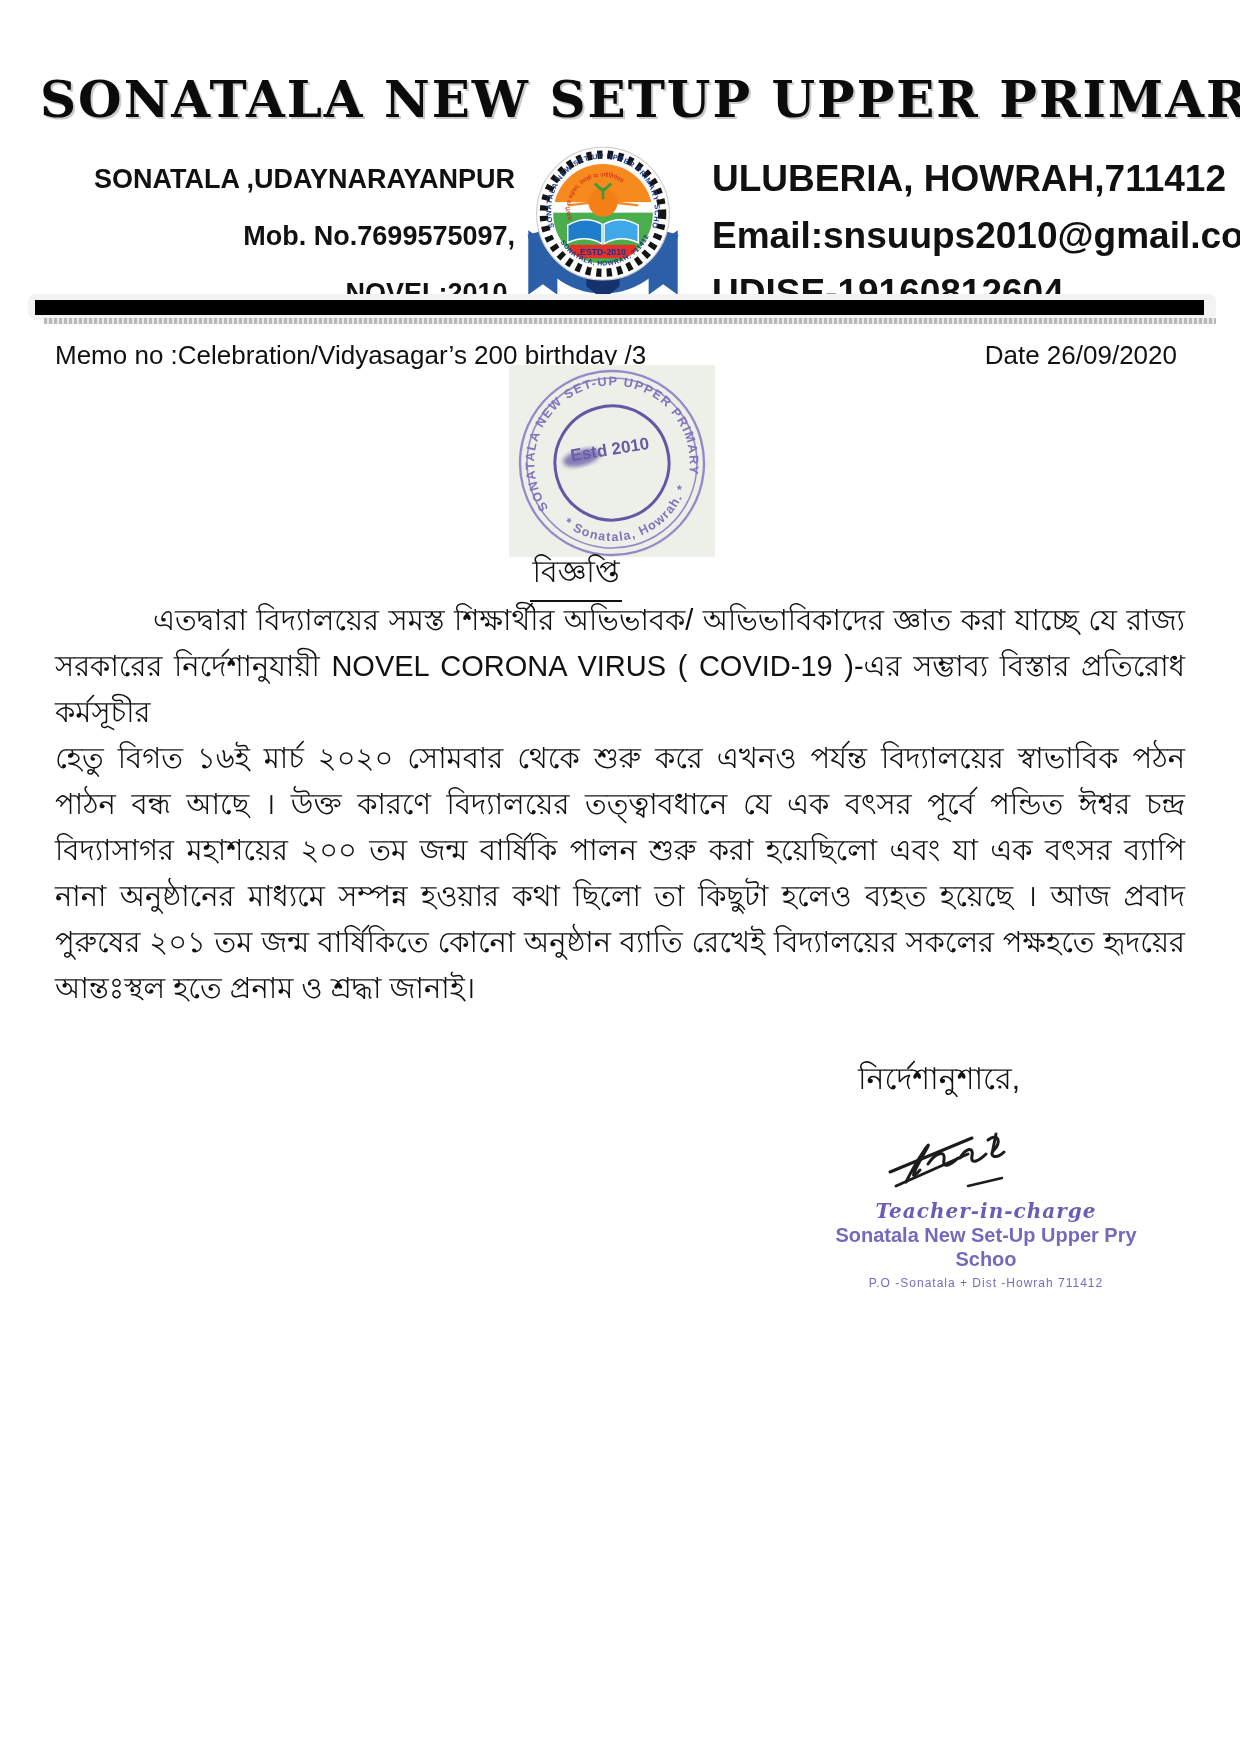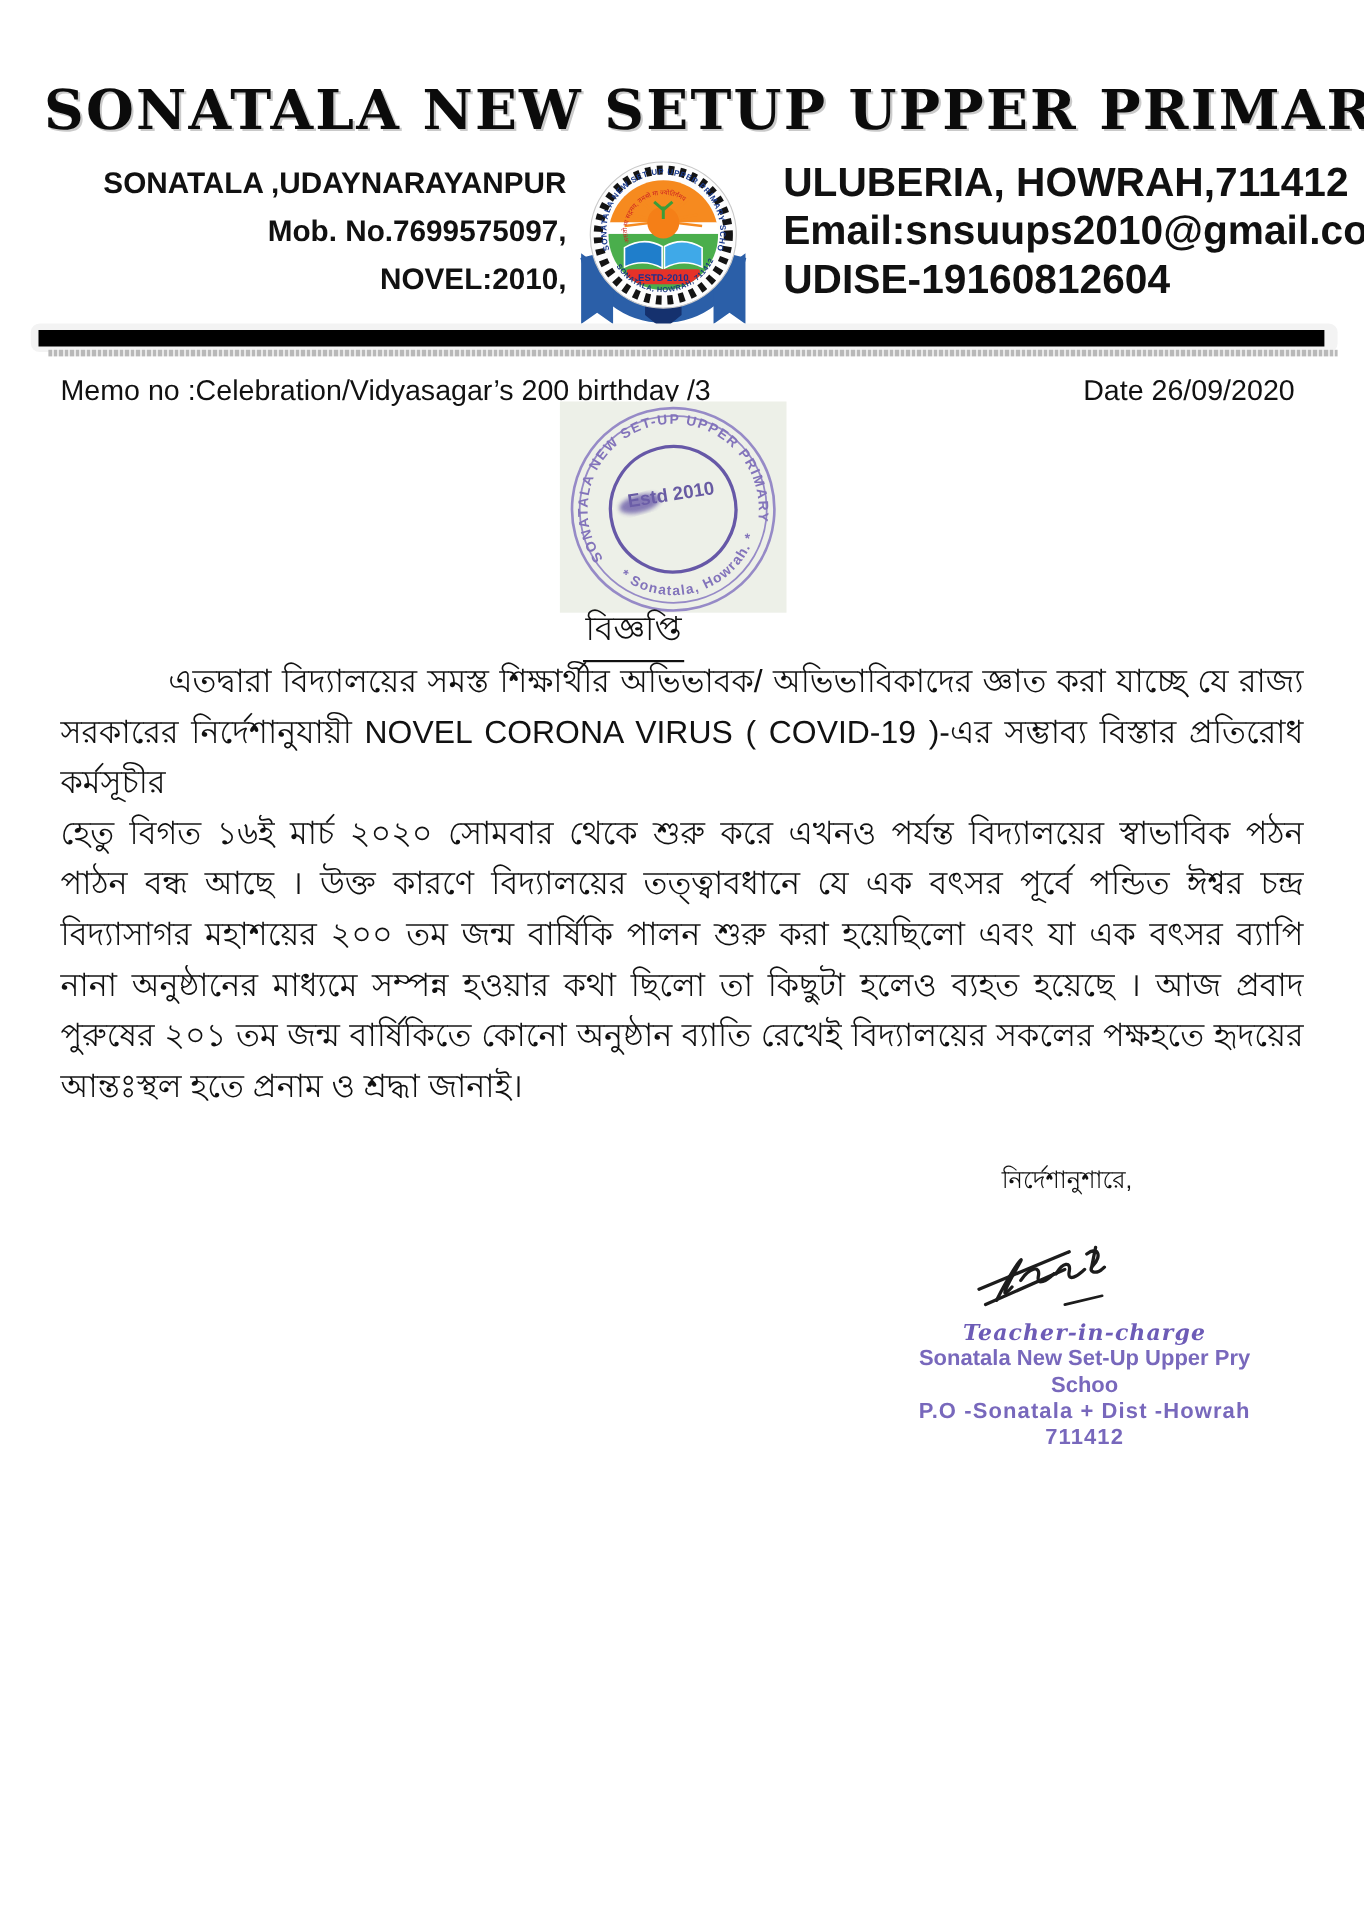--- a/index.html
+++ b/index.html
@@ -6,21 +6,21 @@
   .page{position:relative;width:1240px;height:1754px;background:#ffffff;overflow:hidden;
         font-family:"Liberation Sans","DejaVu Sans",sans-serif;color:#111;}
   
   .school-title{position:absolute;top:70px;left:40px;width:1090px;text-align:center;
         font-family:"DejaVu Serif",serif;font-weight:bold;font-size:50px;letter-spacing:2px;
         color:#0b0b0b;text-shadow:2px 2px 0 rgba(80,80,80,.30);white-space:nowrap;}
   .contact-left{position:absolute;top:144px;left:55px;width:460px;text-align:right;
         font-weight:bold;font-size:27px;line-height:44px;}
   .contact-right{position:absolute;top:144px;left:712px;width:480px;text-align:left;
         font-weight:bold;font-size:37px;line-height:44px;}
-  .contact-line{white-space:nowrap;}
+  .contact-line{white-space:nowrap;margin-top:13px;}
   .logo-wrap{position:absolute;left:520px;top:143px;width:166px;height:158px;}
   
   .divider{position:absolute;top:294px;left:28px;width:1188px;height:32px;}
   .divider-plate{position:absolute;left:0;top:0;right:0;height:26px;background:#f3f3f3;
         border-radius:8px;}
   .divider-bar{position:absolute;left:7px;right:12px;top:6px;height:15px;background:#000;}
   .divider-dots{position:absolute;left:16px;right:0;top:24px;height:6px;
         background:repeating-linear-gradient(90deg,#b9b9b9 0 3px,#e9e9e9 3px 5px);}
   
   .memo-row{position:absolute;top:340px;left:55px;width:1122px;display:flex;
@@ -32,28 +32,28 @@
   .notice-heading{position:absolute;top:548px;left:0;width:1152px;text-align:center;
         font-size:30px;}
   .notice-heading span{display:inline-block;border-bottom:2px solid #111;padding:0 2px 1px;}
   .notice-body{position:absolute;top:597px;left:55px;width:1130px;font-size:29px;
         line-height:46px;}
   .body-line{text-align:justify;text-align-last:justify;white-space:normal;}
   .body-line.indent{padding-left:98px;}
   .body-line.last{text-align:right;text-align-last:left;}
   .covid-bold{font-weight:normal;}
   
-  .closing{position:absolute;top:1055px;left:858px;width:224px;text-align:center;font-size:22px;}
+  .closing{position:absolute;top:1055px;left:858px;width:224px;text-align:left;font-size:30px;}
   .signature{position:absolute;top:1124px;left:876px;width:170px;height:78px;}
   .teacher-stamp{position:absolute;top:1199px;left:812px;width:348px;text-align:center;
         color:#6d5cb7;line-height:24px;}
   .ts-line1{font-family:"DejaVu Serif",serif;font-style:italic;font-weight:bold;font-size:20px;
         letter-spacing:1px;}
   .ts-line2{font-size:20px;font-weight:bold;opacity:.92;}
-  .ts-line3{font-size:20px;font-weight:bold;letter-spacing:1px;opacity:.92;}
+  .ts-line3{font-size:12px;font-weight:normal;letter-spacing:1px;opacity:.92;}
 </style>
 </head>
 <body>
 
 <div class="page">
 
   <div class="school-title">SONATALA NEW SETUP UPPER PRIMARY</div>
 
   <div class="contact-left">
     <div class="contact-line">SONATALA ,UDAYNARAYANPUR</div>

